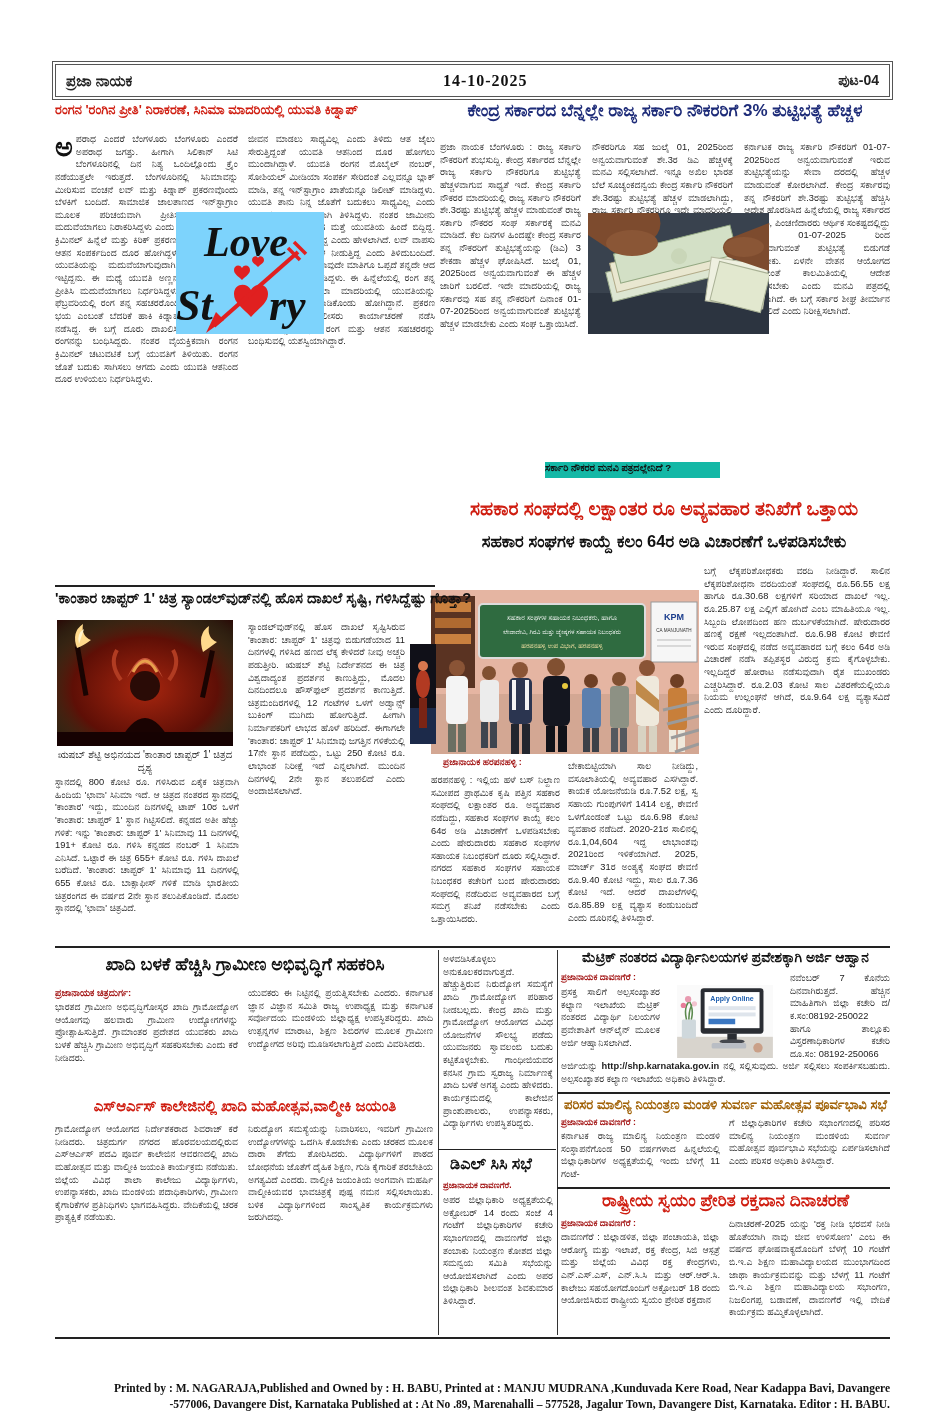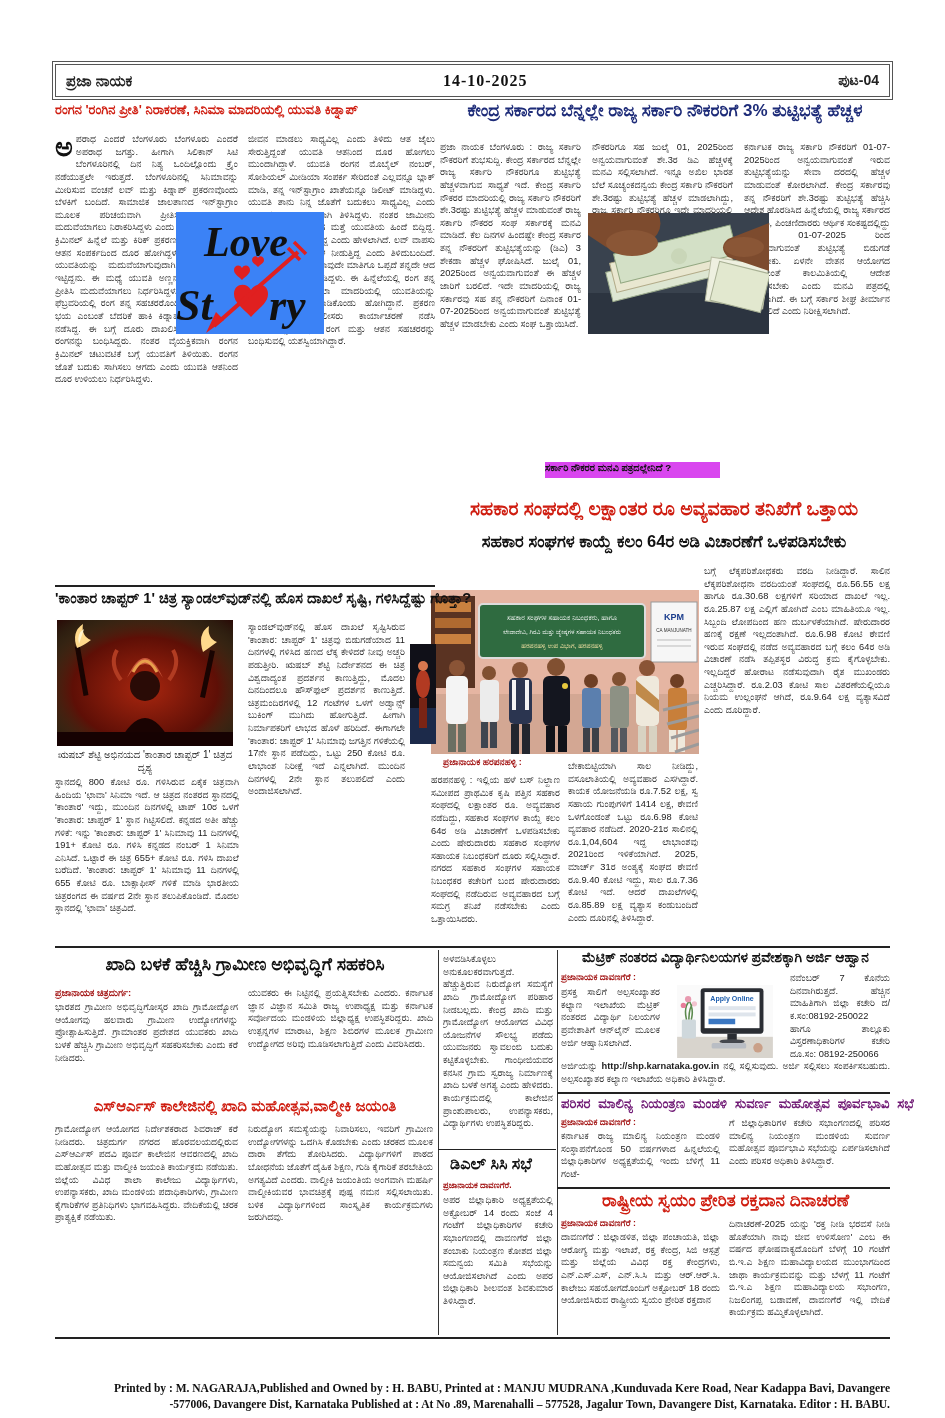--- a/index.html
+++ b/index.html
@@ -5,34 +5,34 @@
   html,body{margin:0;padding:0;background:#ffffff;}
   .sheet{position:relative;width:945px;height:1418px;background:#fff;overflow:hidden;
          font-family:"Liberation Sans","DejaVu Sans",sans-serif;color:#1a1a1a;}
   .abs{position:absolute;}
   .just{text-align:justify;}
   .bodytxt{font-size:9.3px;line-height:1.36;color:#1c1c1c;overflow:hidden;}
   .dropcap::first-letter{float:left;font-size:27px;line-height:.9;font-weight:bold;padding:2px 3px 0 0;color:#111;}
   .headline-red{color:#cf1d10;font-weight:bold;}
   .headline-blue{color:#1d2b78;font-weight:bold;}
   .headline-black{color:#101010;font-weight:bold;}
-  .headline-green{color:#701a75;font-weight:bold;font-family:Liberation Mono, monospace;}
+  .headline-green{color:#a16207;font-weight:bold;}
   .byline{color:#a31515;font-weight:bold;font-size:9.5px;}
   .center{text-align:center;}
   .rule{background:#222;}
   .vrule{background:#333;width:1px;}
   .hdrbox{border:1px solid #555;outline:1px solid #555;outline-offset:2px;
           display:flex;align-items:center;justify-content:space-between;padding:0 10px;box-sizing:border-box;}
   .hdr-name{font-weight:bold;font-size:15px;color:#222;}
   .hdr-date{font-family:"Liberation Serif","DejaVu Serif",serif;font-weight:bold;font-size:16px;color:#111;letter-spacing:1px;}
   .hdr-page{font-weight:bold;font-size:14px;color:#222;}
   .caption{font-size:10px;line-height:1.25;color:#222;}
   .footer-line{font-family:"Liberation Serif","DejaVu Serif",serif;font-weight:bold;font-size:11.5px;color:#111;text-align:right;line-height:1.35;margin-top:39px;}
-  .whitebg{background:#3b82f6;}
-  .qbold{font-weight:bold;font-size:9.8px;color:#111;background:#d946ef;}
+  .whitebg{background:#7dd3fc;}
+  .qbold{font-weight:bold;font-size:9.8px;color:#111;background:#14b8a6;}
 </style>
 </head>
 <body>
 
 <div class="sheet">
 
   <div class="abs hdrbox" style="left:55px;top:64px;width:835px;height:33px;">
     <span class="hdr-name">ಪ್ರಜಾ ನಾಯಕ</span>
     <span class="hdr-date">14-10-2025</span>
     <span class="hdr-page">ಪುಟ-04</span>

